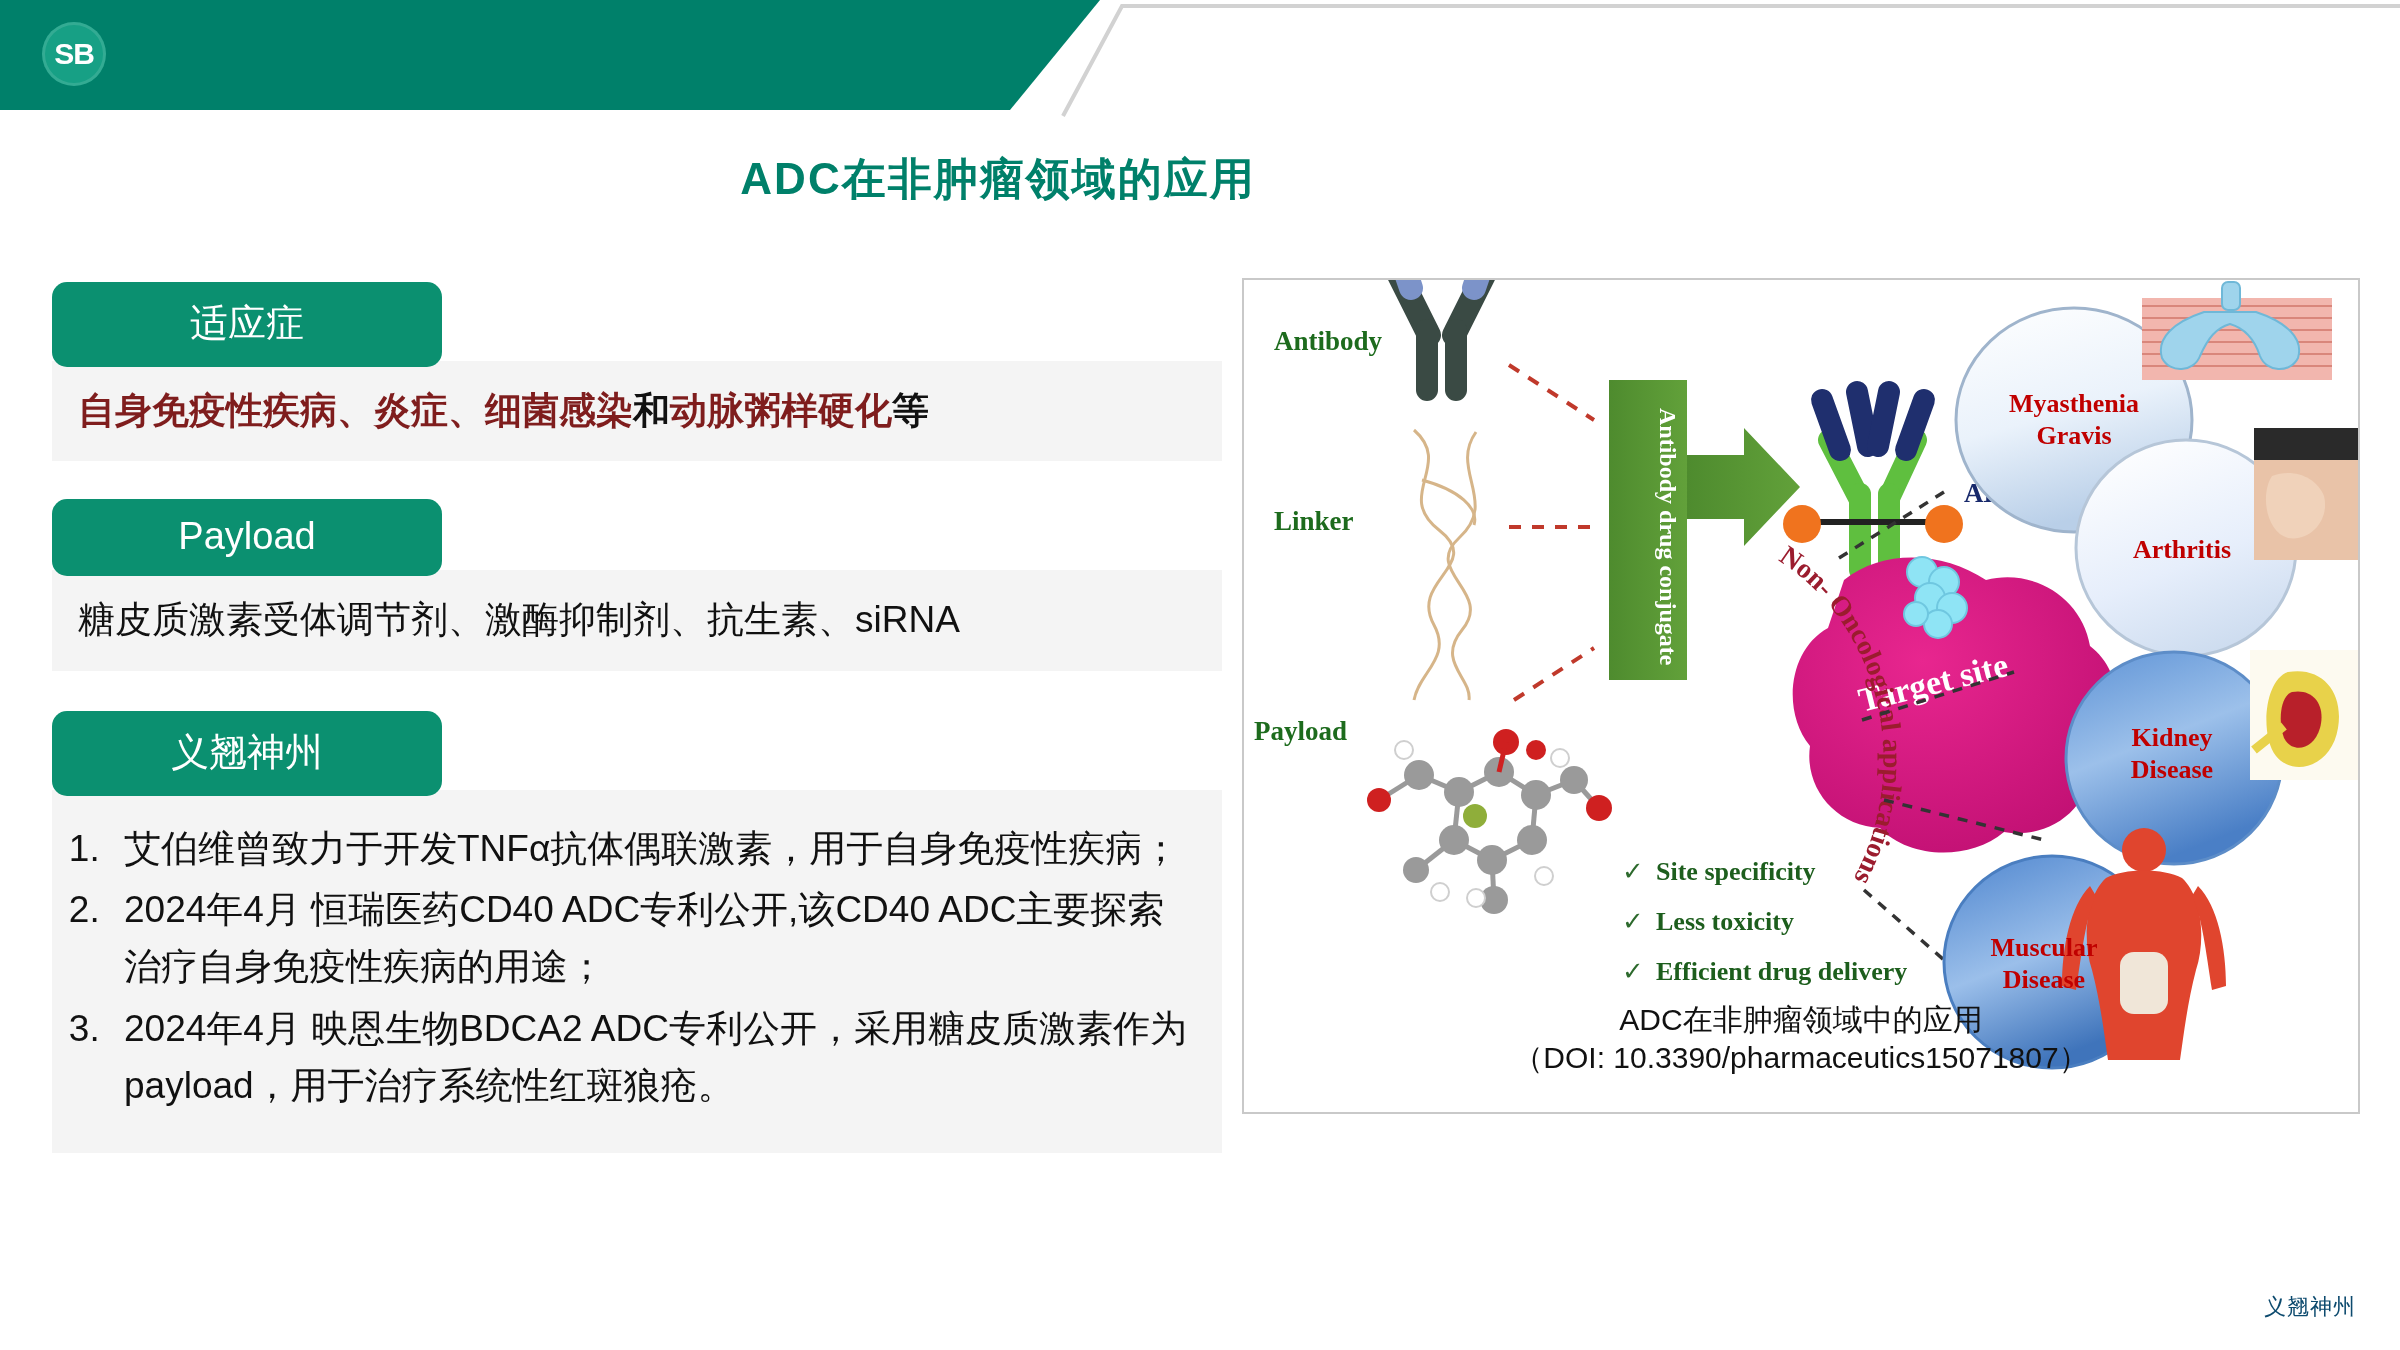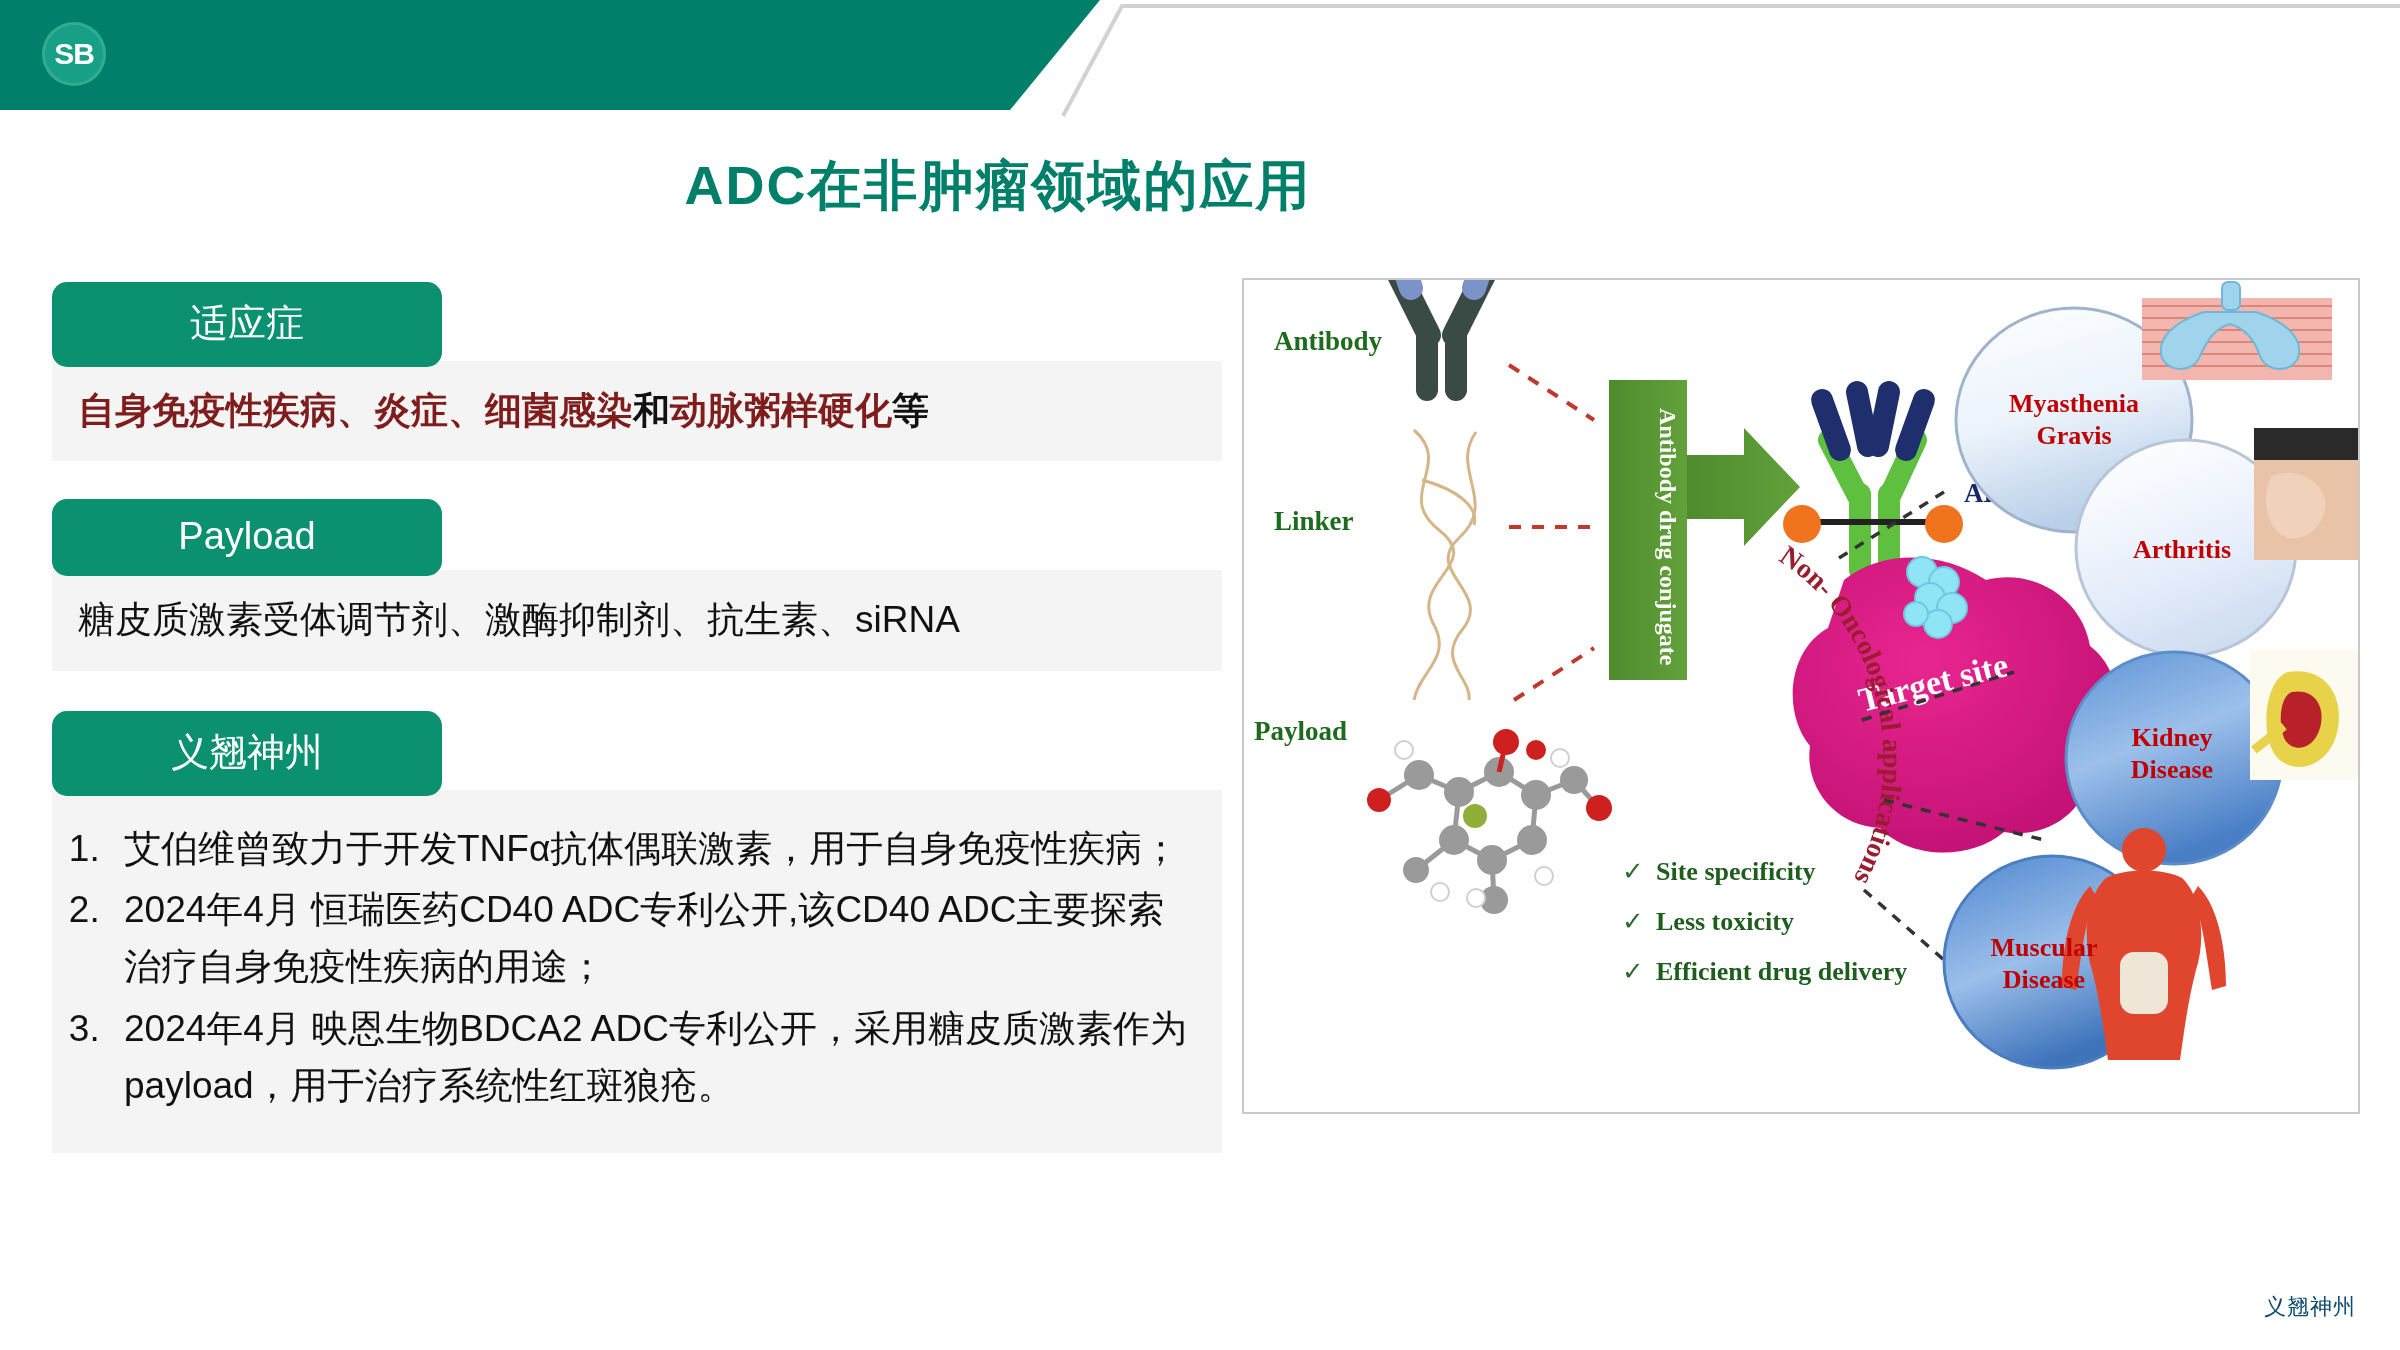--- a/index.html
+++ b/index.html
@@ -28,21 +28,21 @@
     display:flex;align-items:center;justify-content:center;
     box-shadow:0 0 0 3px rgba(255,255,255,.12) inset;
   }
   #logo-badge span{color:#ffffff;font-size:30px;font-weight:bold;letter-spacing:-1px;}
   .logo-sino{color:#2fb99b;font-size:46px;letter-spacing:-1px;}
   .logo-bio{color:#ffffff;font-size:46px;letter-spacing:-1px;}
 
   
   #page-title{
     position:absolute;left:0;top:150px;width:1996px;text-align:center;
-    color:#00806a;font-size:54px;font-weight:bold;letter-spacing:2px;
+    color:#00806a;font-size:44px;font-weight:bold;letter-spacing:2px;
   }
 
   
   #left-col{position:absolute;left:52px;top:282px;width:1170px;}
   .section{margin-bottom:10px;}
   .pill{
     display:inline-block;min-width:390px;box-sizing:border-box;
     background:#0b9070;color:#ffffff;
     border-radius:15px;
     padding:16px 30px 18px 30px;
@@ -341,15 +341,19 @@
       <text x="412" y="600" font-family="'Liberation Serif','DejaVu Serif',serif" font-size="26" font-weight="bold" fill="#1d5e1d">Site specificity</text>
 
       <text x="378" y="650" font-family="'Liberation Serif','DejaVu Serif',serif" font-size="26" fill="#2d6a2d">✓</text>
       <text x="412" y="650" font-family="'Liberation Serif','DejaVu Serif',serif" font-size="26" font-weight="bold" fill="#1d5e1d">Less toxicity</text>
 
       <text x="378" y="700" font-family="'Liberation Serif','DejaVu Serif',serif" font-size="26" fill="#2d6a2d">✓</text>
       <text x="412" y="700" font-family="'Liberation Serif','DejaVu Serif',serif" font-size="26" font-weight="bold" fill="#1d5e1d">Efficient drug delivery</text>
     </g>
   </svg>
 
+  <div id="fig-caption">
+    <div>ADC在非肿瘤领域中的应用</div>
+    <div>（DOI: 10.3390/pharmaceutics15071807）</div>
+  </div>
 </div>
 
 <div id="footer-brand">义翘神州</div>
 
 </body></html>

